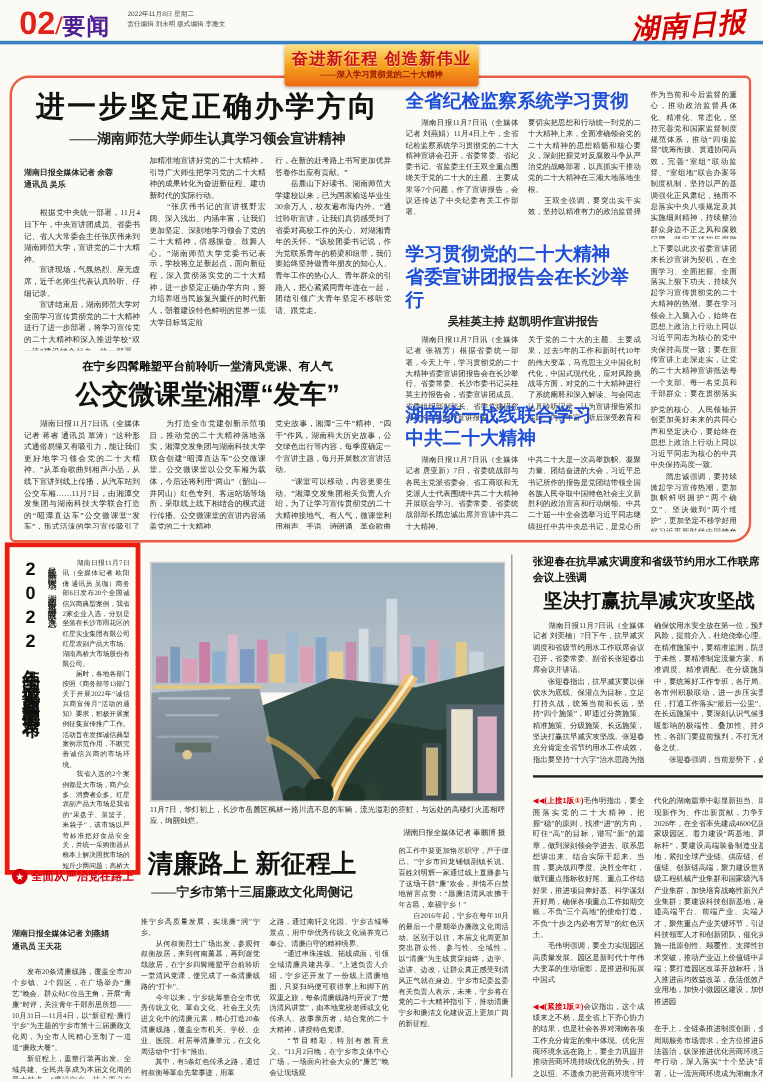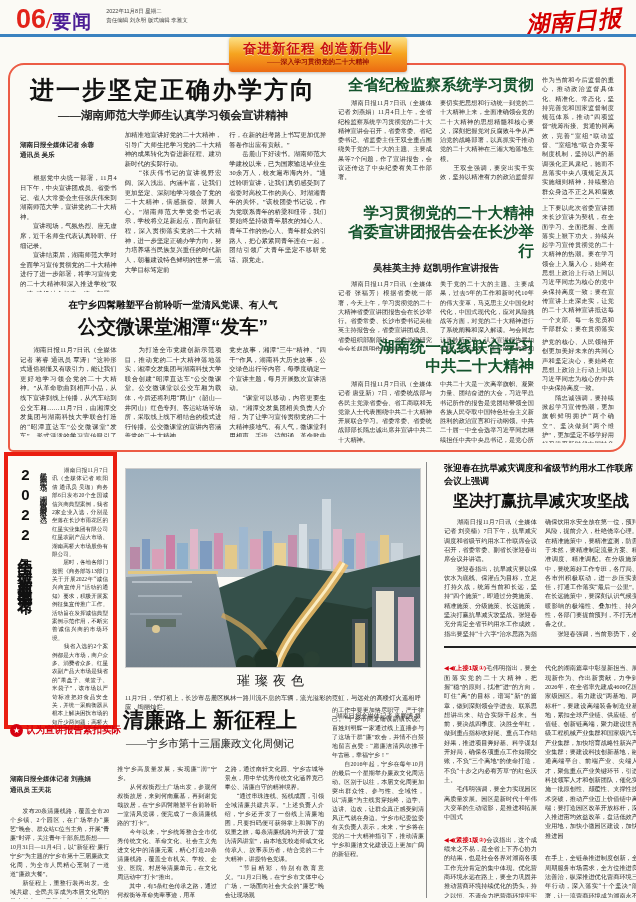--- a/index.html
+++ b/index.html
@@ -12,21 +12,21 @@
   .pageno{font-family:"Liberation Sans","DejaVu Sans",sans-serif;font-weight:bold;font-size:27px;color:#e2231a;}
   .slash{font-size:22px;color:#e2231a;font-weight:bold;}
   .section{font-family:"Liberation Sans","DejaVu Sans",sans-serif;font-weight:bold;font-size:19px;color:#4c1d95;letter-spacing:1px;}
   .dates{display:inline-block;vertical-align:6px;margin-left:10px;font-size:5.5px;line-height:1.7;color:#444;
          font-family:"Liberation Sans","DejaVu Sans",sans-serif;}
   .paper-logo{position:absolute;right:0;top:2px;color:#d40000;font-family:"DejaVu Serif",serif;
               font-style:italic;font-weight:bold;font-size:23px;transform:rotate(-4deg);letter-spacing:1px;}
   .blueline{position:absolute;top:34px;left:0;width:636px;height:3px;background:#3a82c0;}
 
   
-  .banner{position:absolute;top:37px;left:50%;transform:translateX(-50%);width:178px;height:35px;z-index:5;
+  .banner{position:absolute;top:37px;left:50%;transform:translateX(-50%);width:162px;height:35px;z-index:5;
           background:linear-gradient(180deg,#fce288 0%,#f6a41f 48%,#ec6a12 100%);
           border-radius:3px;text-align:center;box-shadow:0 1px 3px rgba(0,0,0,.25);}
   .banner .bt{font-family:"Liberation Sans","DejaVu Sans",sans-serif;font-weight:bold;font-size:13.5px;line-height:17px;
               color:#c81212;margin-top:3px;text-shadow:0 1px 0 rgba(255,255,255,.55);letter-spacing:1px;}
   .banner .bs{font-size:6.8px;font-weight:bold;color:#9c1206;}
 
   
   .frame{position:absolute;top:63px;left:8px;width:618px;height:389px;box-sizing:border-box;
          border:2px solid #ec5c45;border-radius:16px 5px 16px 5px;
          display:flex;gap:12px;padding:10px 10px 6px 10px;}
@@ -34,26 +34,26 @@
 
   .edu-t{font-family:"Liberation Sans","DejaVu Sans",sans-serif;font-weight:bold;font-size:24px;line-height:29px;
          text-align:center;letter-spacing:2px;color:#111;}
   .edu-sub{text-align:center;font-size:11.5px;font-weight:bold;margin:4px 0 7px;color:#222;}
   .threecol{display:flex;gap:8px;overflow:hidden;}
   .col{flex:1;min-width:0;font-size:6.4px;line-height:1.5;text-align:justify;white-space:pre-line;color:#2a2a2a;}
   .byline{font-weight:bold;font-size:6.6px;line-height:1.6;white-space:pre-line;margin-bottom:3px;}
 
   .bus{margin-top:7px;}
   .kick{font-family:"Liberation Sans","DejaVu Sans",sans-serif;font-weight:bold;font-size:9.5px;text-align:center;color:#111;}
-  .bus-t{font-family:"Liberation Sans","DejaVu Sans",sans-serif;font-weight:bold;font-size:19px;text-align:center;margin:2px 0 5px;color:#111;}
+  .bus-t{font-family:"Liberation Sans","DejaVu Sans",sans-serif;font-weight:bold;font-size:22px;text-align:center;margin:2px 0 5px;color:#111;}
 
   .rart{display:flex;gap:8px;}
   .rmain{width:196px;}
   .rtitle{font-family:"Liberation Sans","DejaVu Sans",sans-serif;font-weight:bold;font-size:15.5px;line-height:19px;
-          text-align:right;color:#14532d;}
+          text-align:left;color:#1d4ed8;}
   .rsub{text-align:center;font-size:9.5px;font-weight:bold;margin:2px 0 3px;color:#222;}
   .rbody{display:flex;gap:8px;overflow:hidden;margin-top:4px;}
   .rside{flex:1;min-width:0;font-size:6.2px;line-height:1.5;text-align:justify;white-space:pre-line;overflow:hidden;color:#2a2a2a;}
   .rcol{flex:1;min-width:0;font-size:6.2px;line-height:1.5;text-align:justify;white-space:pre-line;color:#2a2a2a;}
 
   
   .hlbox{position:absolute;left:4px;top:452px;width:113px;height:277px;box-sizing:border-box;
          border:4px solid #ea1e10;background:#fdfcf7;display:flex;gap:4px;padding:10px 5px 8px 7px;overflow:hidden;}
   .vtitle{writing-mode:vertical-rl;text-orientation:upright;font-family:"Liberation Sans","DejaVu Sans",sans-serif;
           font-weight:bold;font-size:15px;letter-spacing:3px;color:#111;}
@@ -84,32 +84,32 @@
   
   .qing{position:absolute;left:10px;top:706px;width:414px;height:196px;overflow:hidden;display:flex;gap:8px;}
   .ql-left{width:314px;}
   .ql-head{position:relative;height:54px;}
   .badge{position:absolute;left:0;top:18px;display:flex;align-items:center;gap:3px;color:#d6000f;
          font-family:"Liberation Sans","DejaVu Sans",sans-serif;font-weight:bold;font-size:9.5px;white-space:nowrap;}
   .badge-icon{width:13px;height:13px;border-radius:50%;background:#d6000f;color:#fff;font-size:8px;line-height:13px;
               text-align:center;flex:0 0 13px;}
   .ql-title{text-align:center;font-family:"Liberation Sans","DejaVu Sans",sans-serif;font-weight:bold;font-size:21px;
             padding-left:86px;color:#111;}
-  .ql-sub{text-align:center;font-size:10.5px;font-weight:normal;padding-left:86px;margin-top:3px;color:#222;}
+  .ql-sub{text-align:center;font-size:10.5px;font-weight:bold;padding-left:86px;margin-top:3px;color:#222;}
   .ql-body{display:flex;gap:8px;height:134px;overflow:hidden;margin-top:5px;}
   .ql-col{flex:1;min-width:0;font-size:6px;line-height:1.5;text-align:justify;white-space:pre-line;color:#2a2a2a;}
   .ql-right{flex:1;min-width:0;font-size:6px;line-height:1.5;text-align:justify;white-space:pre-line;color:#2a2a2a;}
 </style>
 </head>
 <body>
 
 <div class="page">
 
   <div class="masthead">
-    <span class="pageno">06</span><span class="slash">/</span><span class="section">要闻</span>
+    <span class="pageno">02</span><span class="slash">/</span><span class="section">要闻</span>
     <span class="dates">
       <span>2022年11月8日 星期二</span><br>
       <span>责任编辑 刘永明 版式编辑 李雅文</span>
     </span>
     <span class="paper-logo">湖南日报</span>
   </div>
   <div class="blueline"></div>
 
   <div class="banner">
     <div class="bt">奋进新征程 创造新伟业</div>
@@ -261,21 +261,20 @@
       <rect x="250" y="122" width="18" height="70" fill="#e8e2d0"></rect>
       <rect x="272" y="128" width="16" height="64" fill="#d8b0c2"></rect>
       <rect x="226" y="150" width="16" height="48" fill="#3c4a50"></rect>
       <rect x="229" y="154" width="10" height="40" fill="#e3c98a" opacity="0.8"></rect>
 
       <circle cx="140" cy="192" r="12" fill="#1f3328"></circle>
         <circle cx="120" cy="196" r="10" fill="#24382c"></circle>
       <circle cx="168" cy="194" r="10" fill="#1f3328"></circle>
         <circle cx="186" cy="190" r="8" fill="#2a4034"></circle>
     </svg>
-    <div class="cap-t hd">璀璨夜色</div>
     <div class="cap">11月7日，华灯初上，长沙市岳麓区枫林一路川流不息的车辆，流光溢彩的霓虹，与远处的高楼灯火遥相呼应，绚丽灿烂。</div>
     <div class="credit">湖南日报全媒体记者 辜鹏博 摄</div>
   </div>
 
   <div class="vline"></div>
 
   <div class="rightcol">
     <div class="dkick">张迎春在抗旱减灾调度和省级节约用水工作联席会议上强调</div>
     <div class="dtitle">坚决打赢抗旱减灾攻坚战</div>
     <div class="dbody">
@@ -298,21 +297,21 @@
 　　会议还研究了其他事项。</span></p>
       </div>
     </div>
   </div>
 
   <div class="qing">
     <div class="ql-left">
       <div class="ql-head">
         <div class="badge">
           <span class="badge-icon">★</span>
-          <span>认为宣讲报告紧扣实际</span>
+          <span>全面从严治党在路上</span>
         </div>
         <div class="ql-title">清廉路上 新征程上</div>
         <div class="ql-sub">——宁乡市第十三届廉政文化周侧记</div>
       </div>
       <div class="ql-body">
         <div class="ql-col">
           <div class="byline">湖南日报全媒体记者 刘燕娟
 通讯员 王天花</div>
           <span>　　发布20条清廉线路，覆盖全市20个乡镇、2个园区，在广场举办“廉艺”晚会、群众站C位当主角，开展“青廉”时评，关注青年干部所思所想——10月31日—11月4日，以“新征程·廉行宁乡”为主题的宁乡市第十三届廉政文化周，为全市人民精心烹制了一道道“廉政大餐”。
 　　新征程上，重整行装再出发。全域共建、全民共享成为本届文化周的最大特点。“廉行宁乡，核心要义在于‘行’，既有清廉线路的打卡行走，也有知行合一的践行。”宁乡市纪委监委有关负责人表示，通过以文润廉，让党员干部和广大群众在耳濡目染中品味清风，正心修身，助</span>

